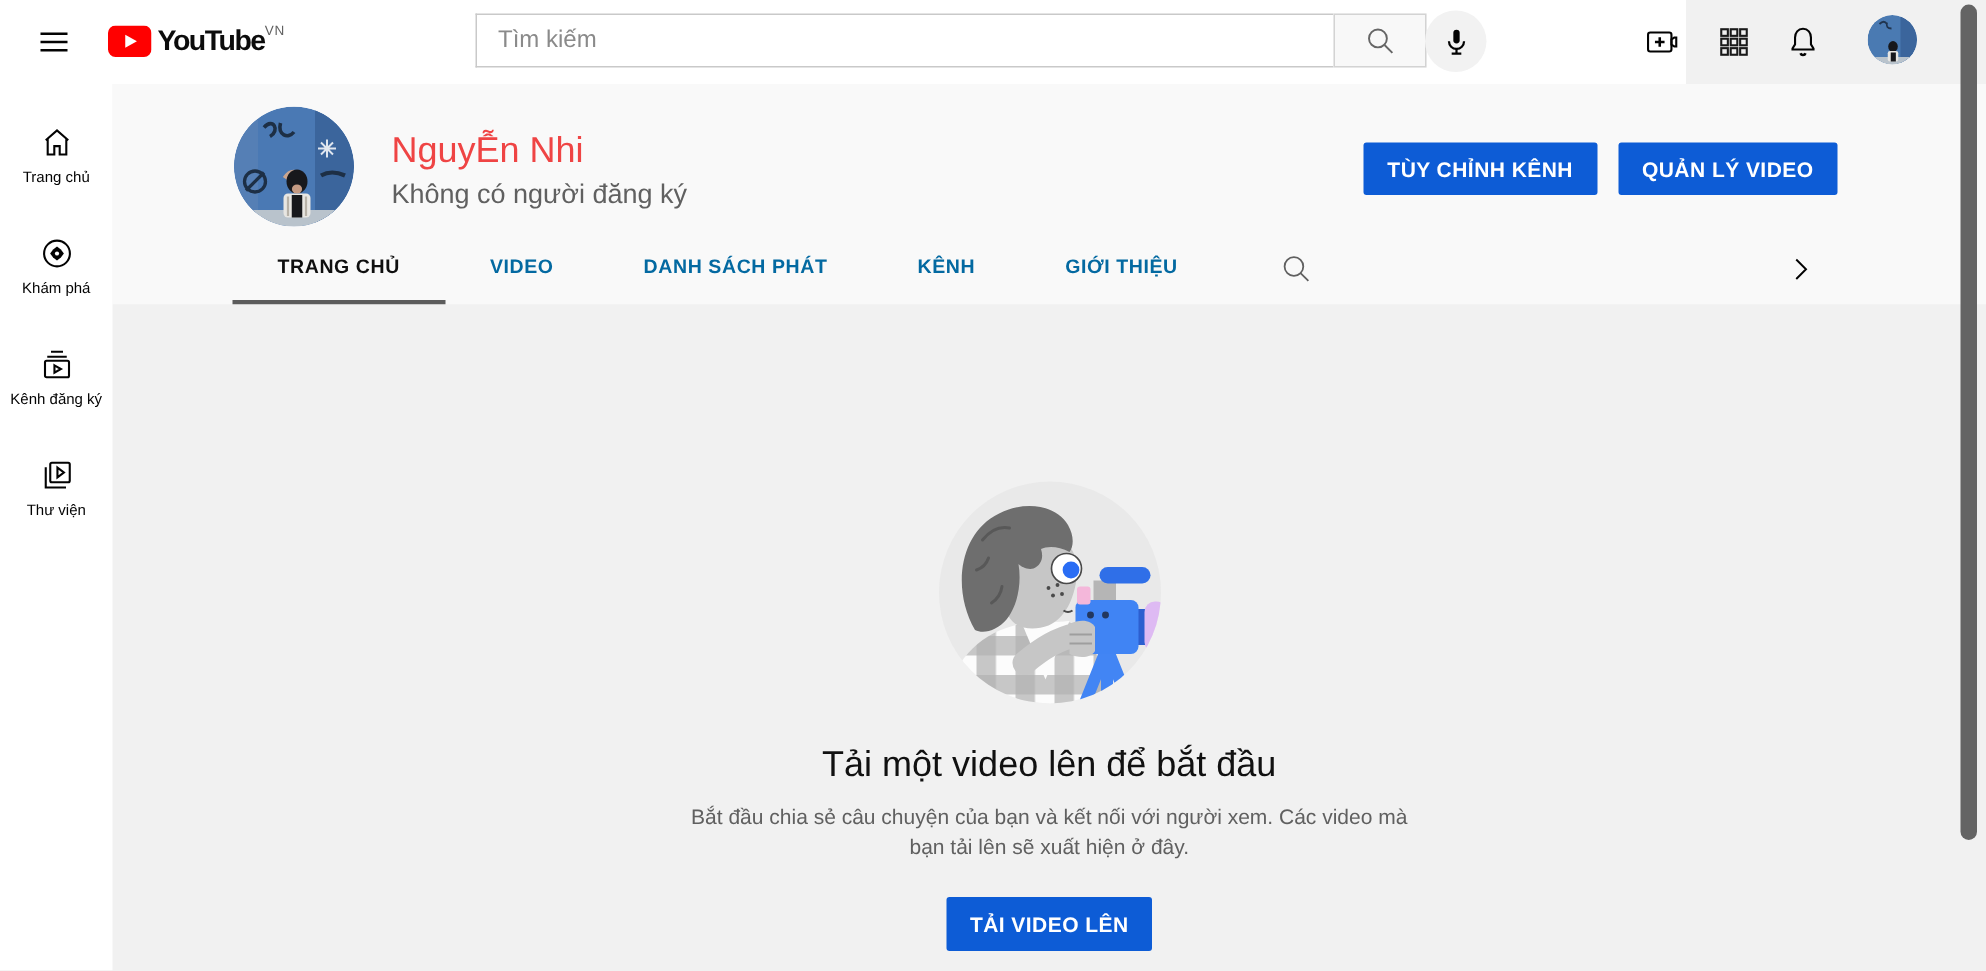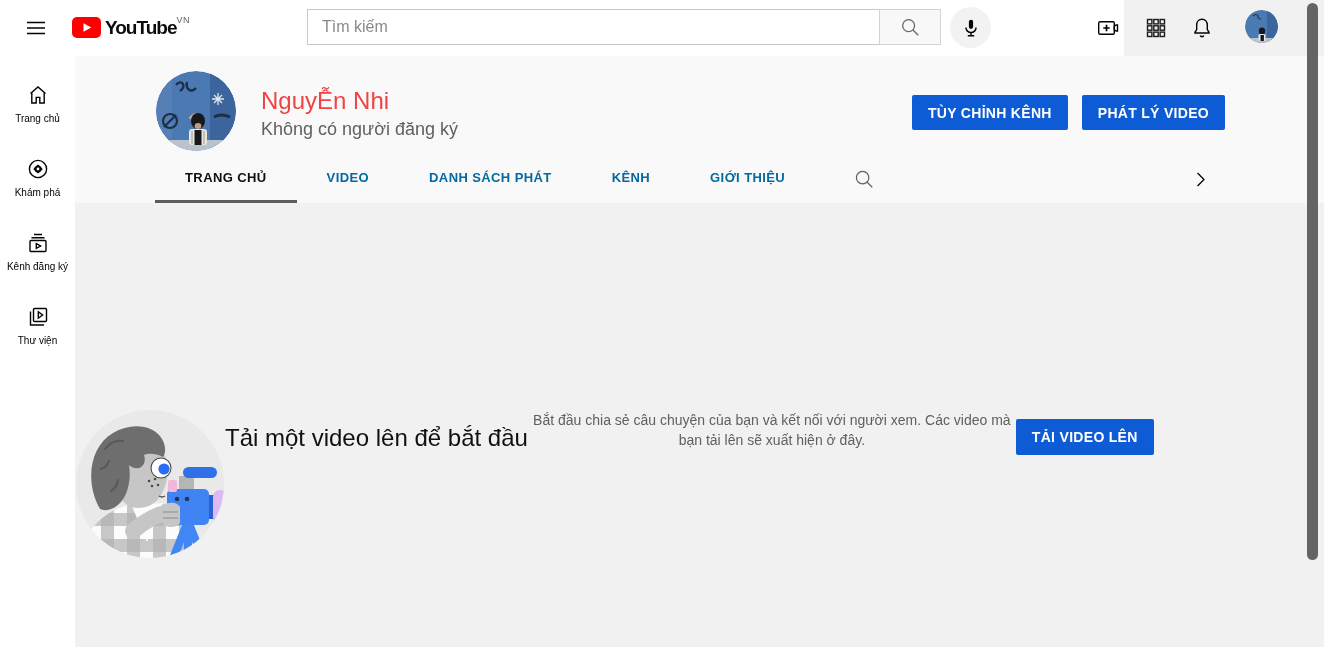--- a/index.html
+++ b/index.html
@@ -12,21 +12,21 @@
     color:#0f0f0f;
   }
   button { font-family:"Liberation Sans", sans-serif; cursor:pointer; }
 
   
   .top-header { position:absolute; top:0; left:0; width:1124px; height:56px; background:#fff; z-index:6; }
   .hamburger { position:absolute; left:24px; top:16px; width:24px; height:24px; background:none; border:none; }
   .logo { position:absolute; left:72px; top:17px; display:flex; align-items:flex-start; cursor:pointer; }
   .logo .wordmark { font-size:19px; font-weight:bold; letter-spacing:-1px; color:#0c0c0c; line-height:21px; margin-left:4px; }
   .logo .country { font-size:9px; color:#606060; margin-left:0; margin-top:-2px; letter-spacing:0.5px; }
-  .search-area { position:absolute; left:307px; top:9px; display:flex; align-items:center; }
+  .search-area { position:absolute; left:317px; top:9px; display:flex; align-items:center; }
   .search-input { width:572px; height:36px; border:1px solid #c9c9c9; border-right:none; padding:0 14px; font-size:16px; color:#111; outline:none; }
   .search-input::placeholder { color:#8a8a8a; }
   .search-btn { width:62px; height:36px; background:#f8f8f8; border:1px solid #d3d3d3; display:flex; align-items:center; justify-content:center; }
   .mic-btn { position:absolute; left:950px; top:7px; width:41px; height:41px; border-radius:50%; background:#f2f2f2; border:none; display:flex; align-items:center; justify-content:center; }
   .hdr-icon-btn { position:absolute; top:16px; width:24px; height:24px; background:none; border:none; padding:0; }
   .create-btn { left:1096px; }
   .apps-btn { left:1144px; }
   .bell-btn { left:1190px; }
   .avatar-btn { position:absolute; left:1245px; top:10px; width:33px; height:33px; border-radius:50%; border:none; padding:0; overflow:hidden; background:none; }
   .avatar-btn svg { display:block; }
@@ -43,21 +43,21 @@
   .ch-subs { position:absolute; left:186px; top:63px; font-size:18px; color:#606060; }
   .ch-btns { position:absolute; right:99px; top:39px; display:flex; gap:14px; }
   .blue-btn { background:#0d5cd6; color:#fff; border:none; border-radius:2px; height:35px; padding:0 16px; font-size:14px; font-weight:bold; letter-spacing:0.3px; }
   .tabs { position:absolute; left:80px; right:0; bottom:0; height:48px; display:flex; align-items:stretch; }
   .tab { display:flex; align-items:center; padding:0 30px; font-size:13px; font-weight:bold; letter-spacing:0.4px; color:#0369a1; border:none; background:none; border-bottom:3px solid transparent; }
   .tab.active { color:#0f0f0f; border-bottom-color:#5c5c5c; }
   .tab-search { display:flex; align-items:center; padding:0 14px; margin-left:24px; background:none; border:none; }
   .tabs-chevron { position:absolute; right:112px; bottom:12px; width:24px; height:24px; background:none; border:none; }
 
   
-  .main-content { position:absolute; left:75px; top:203px; width:1249px; height:444px; background:#f1f1f1; display:flex; align-items:center; }
+  .main-content { position:absolute; left:75px; top:203px; width:1249px; height:444px; background:#f1f1f1; display:flex; flex-direction:column; align-items:center; }
   .illustration { margin-top:117px; width:150px; height:150px; }
   .empty-title { margin-top:26px; font-size:24px; font-weight:400; color:#111; }
   .empty-desc { margin-top:10px; font-size:14px; line-height:20px; color:#606060; max-width:488px; text-align:center; }
   .upload-btn { margin-top:24px; height:36px; }
 
   
   .scroll-thumb { position:absolute; left:1307px; top:3px; width:11px; height:557px; background:#646464; border-radius:6px; z-index:10; }
 
   svg { display:block; }
 </style>
@@ -230,21 +230,21 @@
         <rect x="38.5" y="59" width="7" height="15" fill="#17181c"></rect>
       </g>
     </svg>
   </div>
 
   <h1 class="ch-name">NguyỄn Nhi</h1>
   <div class="ch-subs">Không có người đăng ký</div>
 
   <div class="ch-btns">
     <button class="blue-btn">TÙY CHỈNH KÊNH</button>
-    <button class="blue-btn">PHÁT LÝ VIDEO</button>
+    <button class="blue-btn">QUẢN LÝ VIDEO</button>
   </div>
 
   <nav class="tabs">
     <button class="tab active">TRANG CHỦ</button>
     <button class="tab">VIDEO</button>
     <button class="tab">DANH SÁCH PHÁT</button>
     <button class="tab">KÊNH</button>
     <button class="tab">GIỚI THIỆU</button>
     <button class="tab-search">
       <span>

